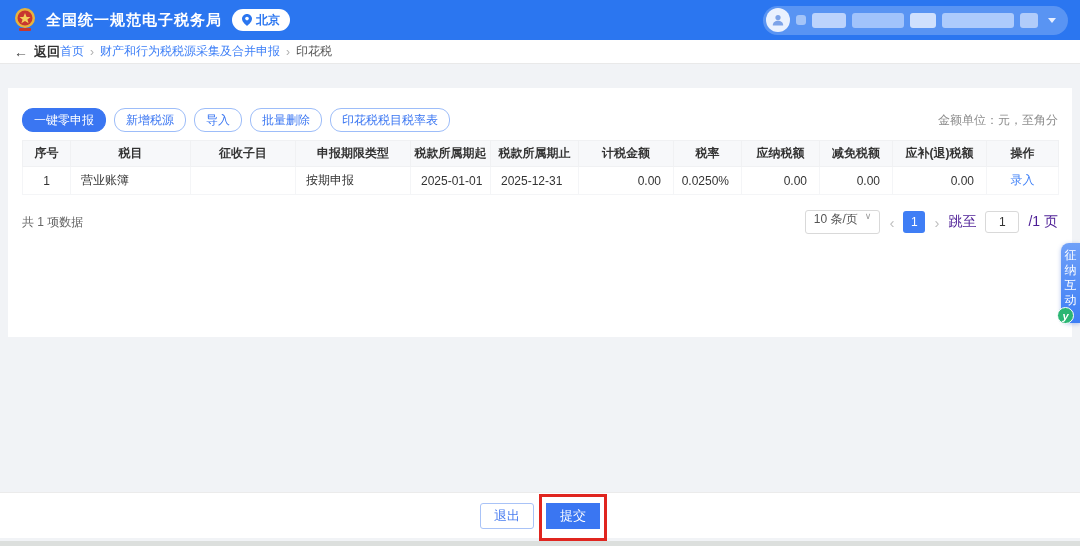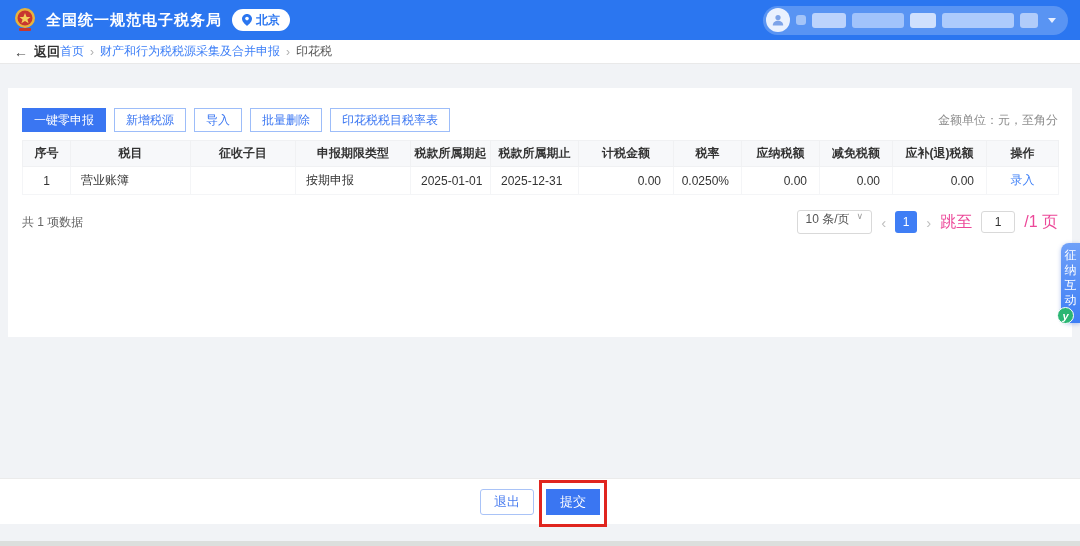--- a/index.html
+++ b/index.html
@@ -59,21 +59,21 @@
   .crumb-current { color:#555; font-size:12px; }
 
   
   .card {
     position:absolute; top:88px; left:8px; width:1064px; height:249px;
     background:#fff; padding:0 14px;
   }
   .page-title { text-align:center; font-size:16px; font-weight:bold; color:#262626; padding-top:17px; }
 
   .toolbar { display:flex; align-items:center; gap:8px; margin-top:20px; }
-  .btn { height:24px; line-height:22px; border-radius:0; font-size:12px; padding:0 11px; cursor:pointer; display:inline-block; }
+  .btn { height:24px; line-height:22px; border-radius:11px; font-size:12px; padding:0 11px; cursor:pointer; display:inline-block; }
   .btn-primary { background:#3a76f2; border:1px solid #3a76f2; color:#fff; }
   .btn-outline { background:#fff; border:1px solid #9dbdf9; color:#3a76f2; }
   .unit-note { margin-left:auto; color:#8c8c8c; font-size:12px; }
 
   table.src-table { width:100%; border-collapse:collapse; margin-top:8px; table-layout:fixed; }
   .src-table th {
     background:#f7f8fa; height:26px; font-size:12px; color:#333; font-weight:bold;
     border:1px solid #f0f1f3; text-align:center;
   }
   .src-table td {
@@ -91,21 +91,21 @@
   .size-select {
     border:1px solid #d9d9d9; border-radius:3px; height:24px; padding:0 8px;
     display:flex; align-items:flex-start; gap:7px; color:#555; cursor:pointer; background:#fff;
   }
   .select-caret { color:#999; font-size:9px; }
   .pg-arrow { color:#bfbfbf; font-size:15px; cursor:pointer; line-height:1; }
   .pg-current {
     width:22px; height:22px; background:#3f7ef5; color:#fff; border-radius:3px;
     display:flex; align-items:center; justify-content:center; font-size:12px; cursor:pointer;
   }
-  .jump-label, .total-label { color:#ec4899; font-size:16px; }
+  .jump-label, .total-label { color:#4c1d95; font-size:14px; }
   .jump-input {
     width:34px; height:22px; border:1px solid #d9d9d9; border-radius:3px;
     text-align:center; font-size:12px; color:#333; outline:none;
     font-family:"Liberation Sans","DejaVu Sans",sans-serif;
   }
 
   
   .float-widget {
     position:absolute; right:0; top:243px; width:19px; height:80px;
     background:linear-gradient(180deg,#6fa0f8,#3d7ef5);
@@ -115,21 +115,21 @@
   }
   .float-widget span { font-size:12px; line-height:15px; }
   .widget-badge {
     position:absolute; left:-4px; bottom:-1px; width:17px; height:17px; border-radius:50%;
     background:#2bb673; color:#fff; font-size:11px; font-weight:bold; font-style:italic;
     display:flex; align-items:center; justify-content:center; border:1px solid #fff;
   }
 
   
   .footer-bar {
-    position:absolute; left:0; bottom:22px; width:1080px; height:46px;
+    position:absolute; left:0; bottom:8px; width:1080px; height:46px;
     background:#fff; border-top:1px solid #ebebeb;
     display:flex; align-items:center; justify-content:center; gap:12px;
   }
   .btn-exit {
     height:26px; padding:0 13px; border:1px solid #a9c3f7; color:#4a7df0; background:#fff;
     border-radius:3px; font-size:13px; cursor:pointer;
     font-family:"Liberation Sans","DejaVu Sans",sans-serif;
   }
   .submit-wrap { position:relative; }
   .btn-submit {

